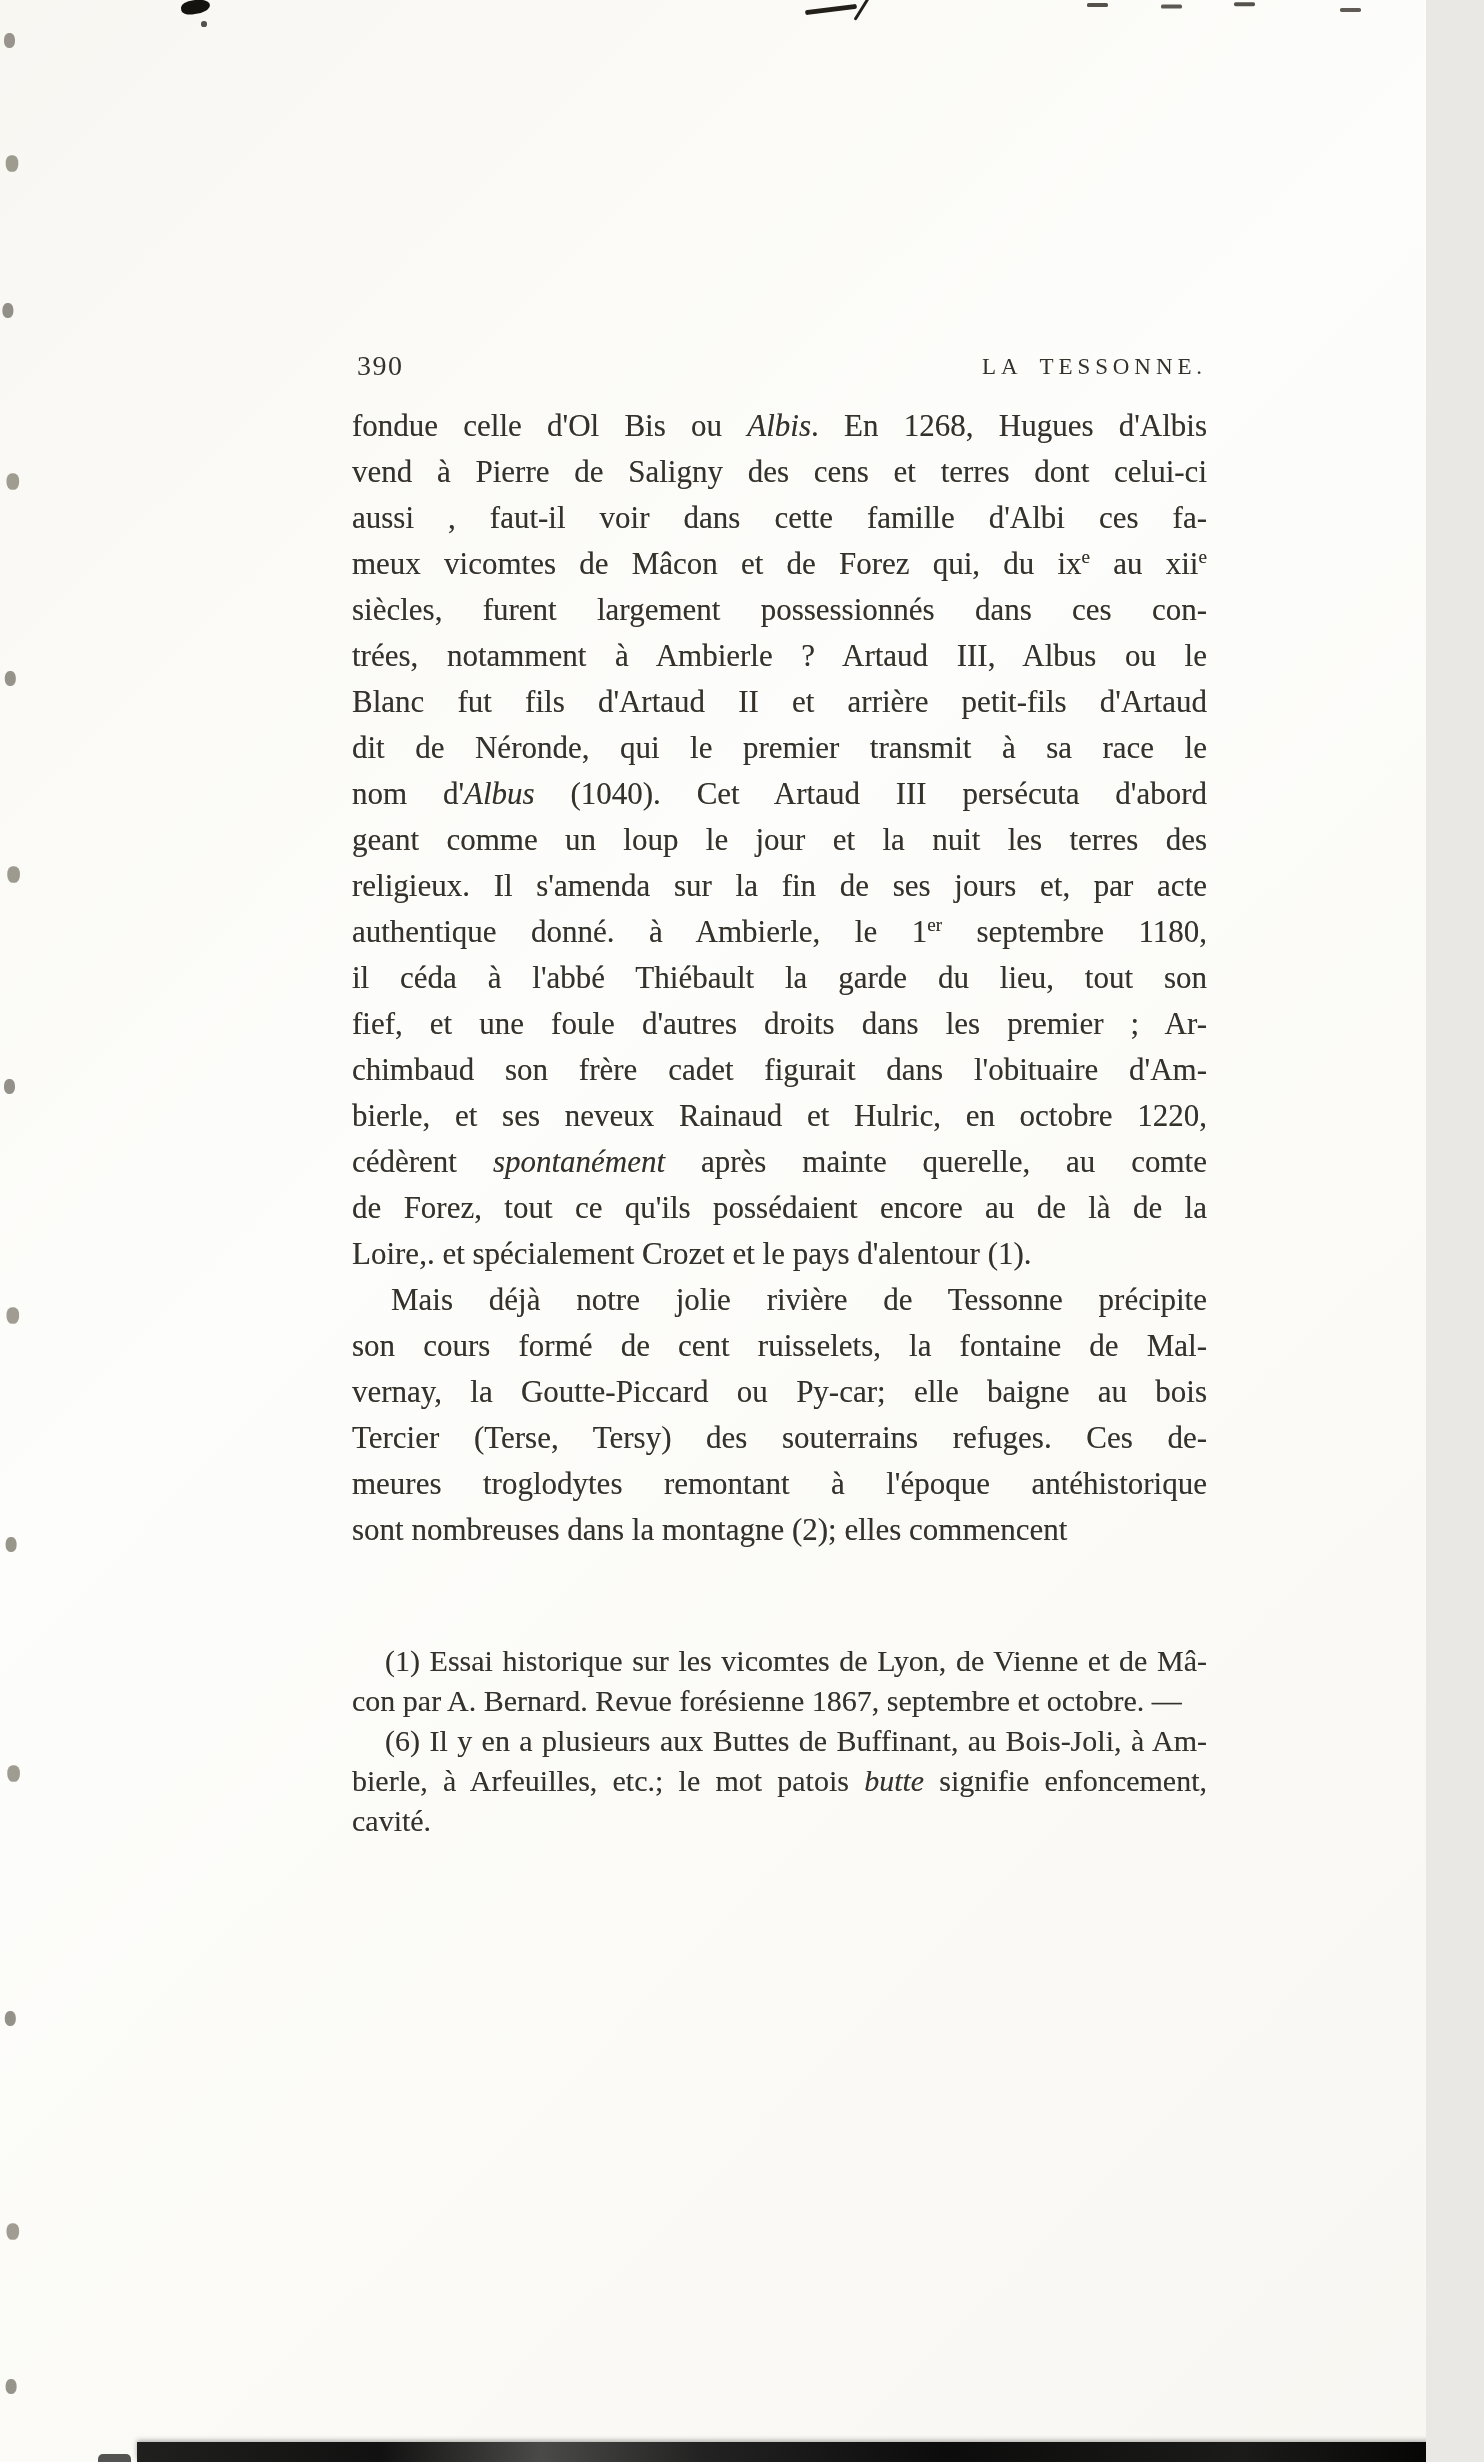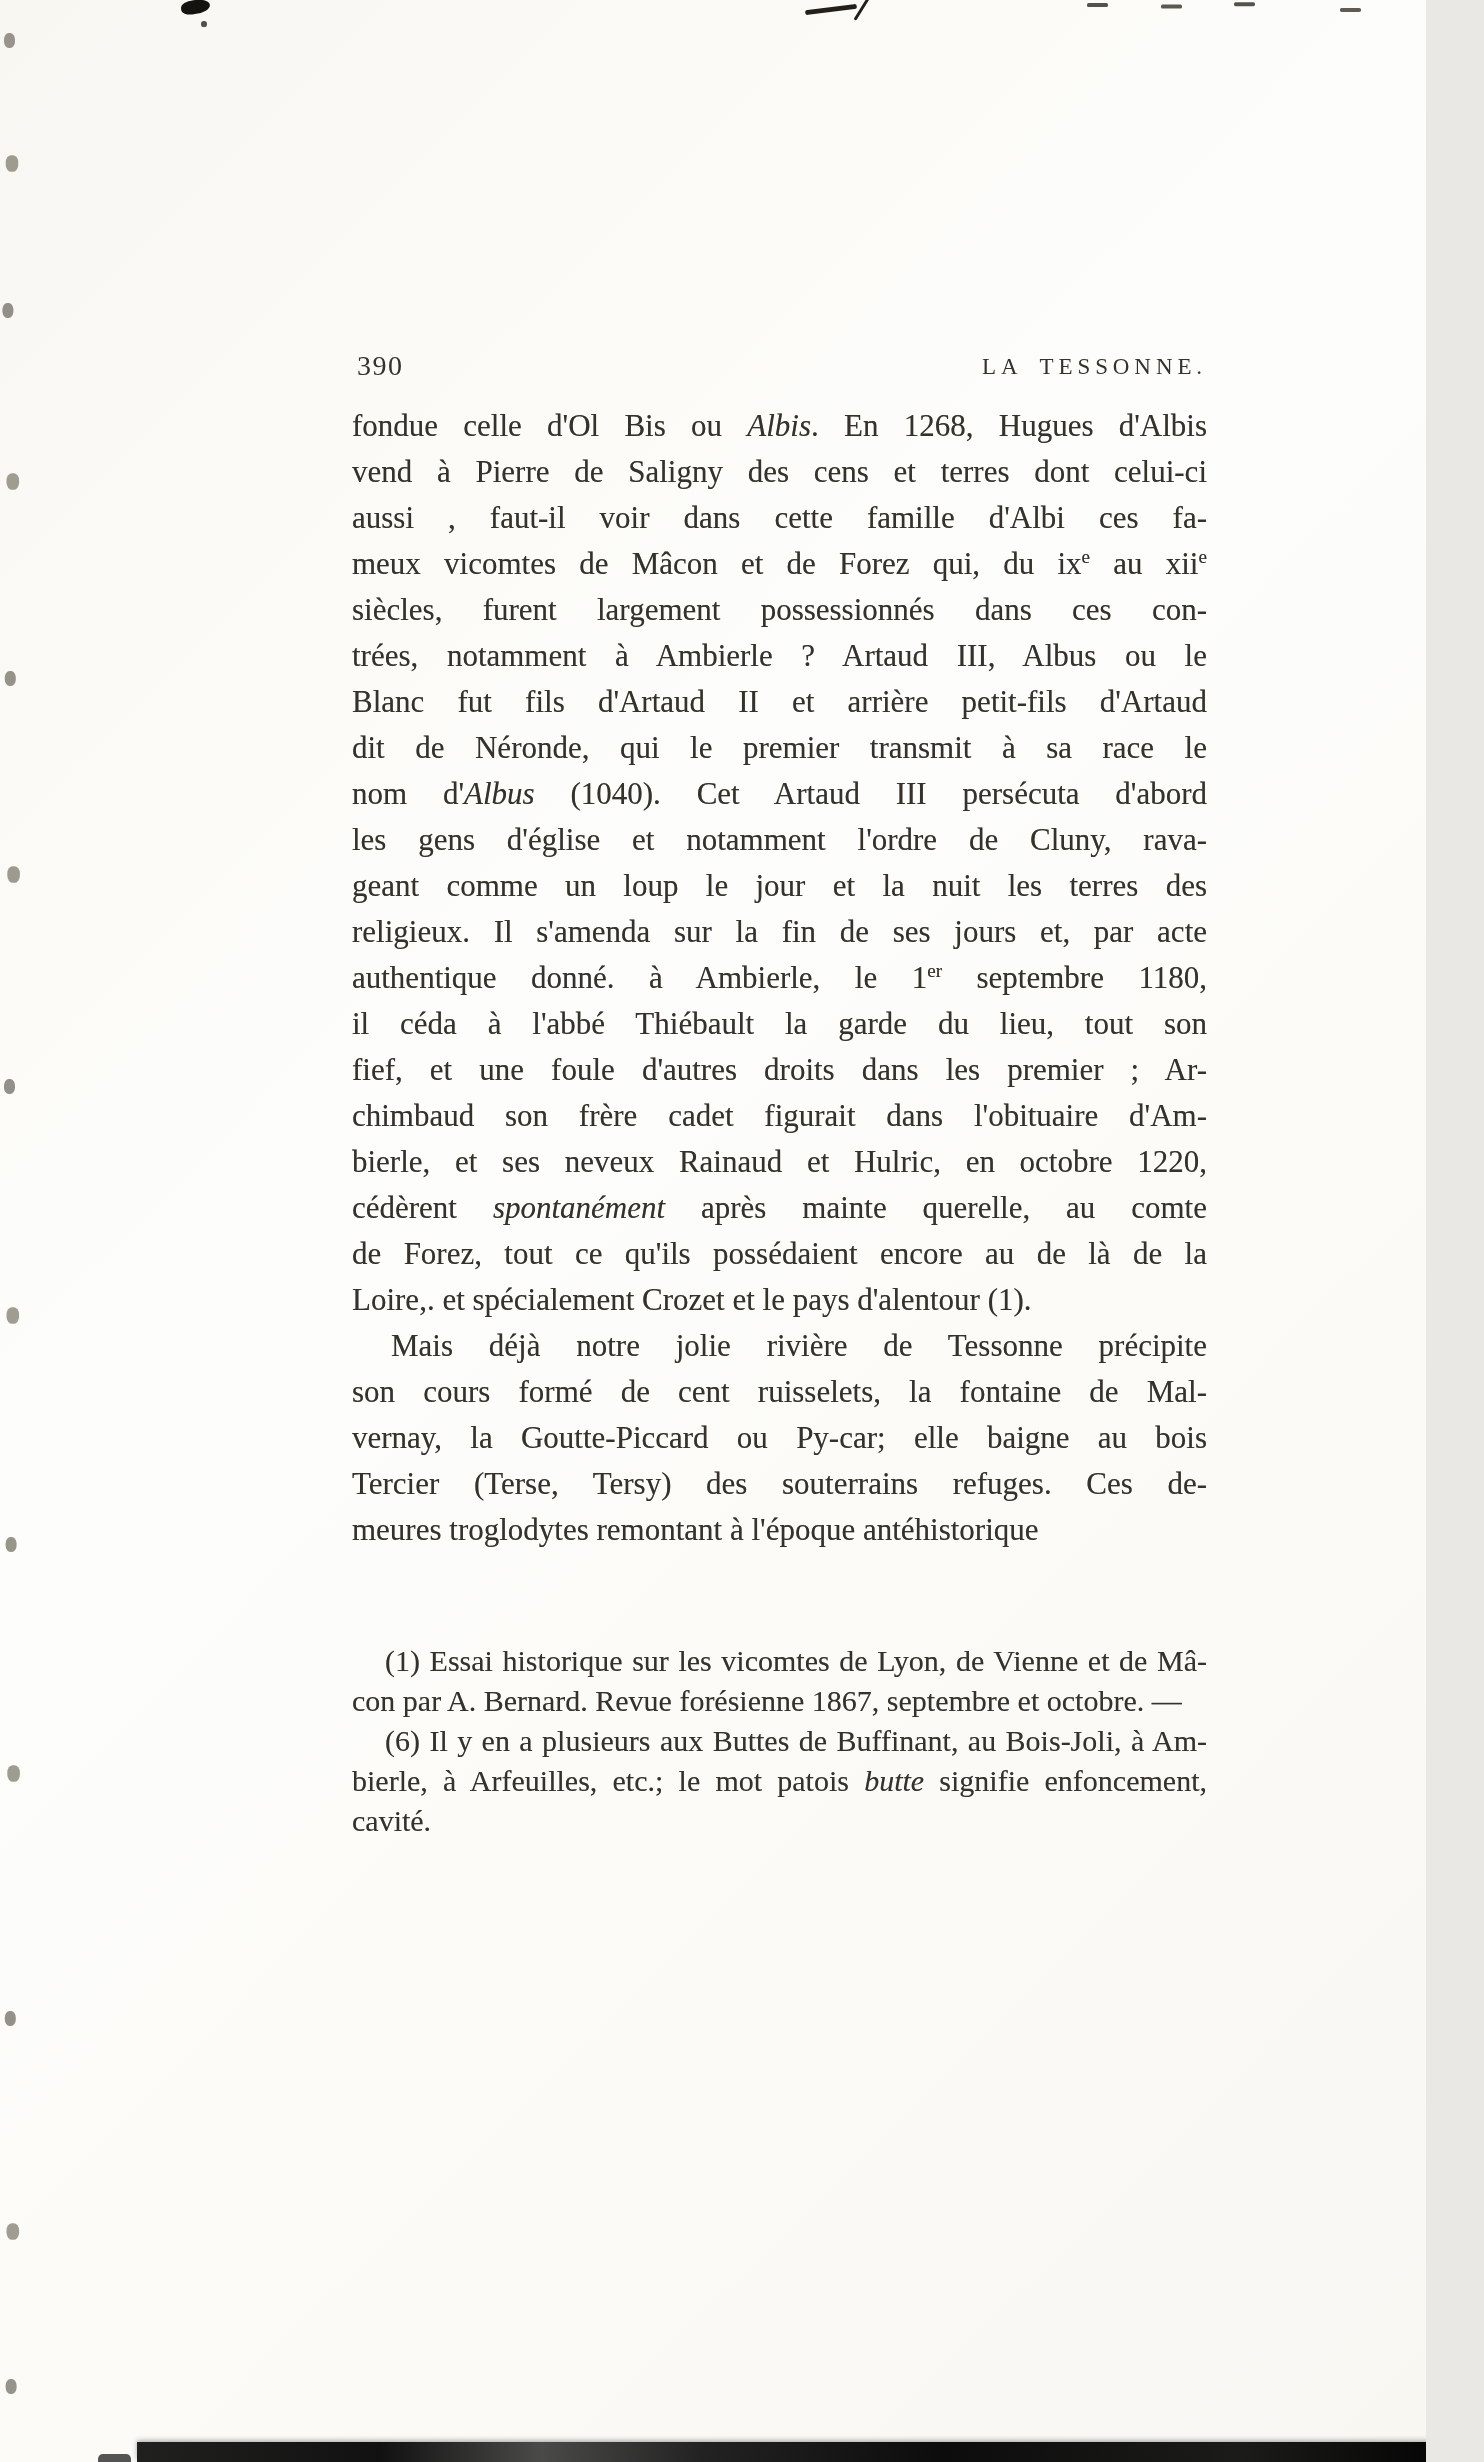--- a/index.html
+++ b/index.html
@@ -87,38 +87,38 @@
         <div class="para">
           <div class="line">fondue celle d'Ol Bis ou <i>Albis</i>. En 1268, Hugues d'Albis</div>
           <div class="line">vend à Pierre de Saligny des cens et terres dont celui-ci</div>
           <div class="line">aussi , faut-il voir dans cette famille d'Albi ces fa-</div>
           <div class="line">meux vicomtes de Mâcon et de Forez qui, du ix<sup>e</sup> au xii<sup>e</sup></div>
           <div class="line">siècles, furent largement possessionnés dans ces con-</div>
           <div class="line">trées, notamment à Ambierle ? Artaud III, Albus ou le</div>
           <div class="line">Blanc fut fils d'Artaud II et arrière petit-fils d'Artaud</div>
           <div class="line">dit de Néronde, qui le premier transmit à sa race le</div>
           <div class="line">nom d'<i>Albus</i> (1040). Cet Artaud III persécuta d'abord</div>
-          <div class="line">les gens d'église et notamment l'ordre de Cluny, rava-</div>
           <div class="line">geant comme un loup le jour et la nuit les terres des</div>
           <div class="line">religieux. Il s'amenda sur la fin de ses jours et, par acte</div>
           <div class="line">authentique donné. à Ambierle, le 1<sup>er</sup> septembre 1180,</div>
           <div class="line">il céda à l'abbé Thiébault la garde du lieu, tout son</div>
           <div class="line">fief, et une foule d'autres droits dans les premier ; Ar-</div>
           <div class="line">chimbaud son frère cadet figurait dans l'obituaire d'Am-</div>
           <div class="line">bierle, et ses neveux Rainaud et Hulric, en octobre 1220,</div>
           <div class="line">cédèrent <i>spontanément</i> après mainte querelle, au comte</div>
           <div class="line">de Forez, tout ce qu'ils possédaient encore au de là de la</div>
           <div class="line">Loire,. et spécialement Crozet et le pays d'alentour (1).</div>
         </div>
         <div class="para indent">
           <div class="line">Mais déjà notre jolie rivière de Tessonne précipite</div>
           <div class="line">son cours formé de cent ruisselets, la fontaine de Mal-</div>
           <div class="line">vernay, la Goutte-Piccard ou Py-car; elle baigne au bois</div>
           <div class="line">Tercier (Terse, Tersy) des souterrains refuges. Ces de-</div>
           <div class="line">meures troglodytes remontant à l'époque antéhistorique</div>
+          <div class="line">sont nombreuses dans la montagne (2); elles commencent</div>
         </div>
       </div>
     <div class="footnotes" id="footnotes">
         <div class="note indent">
           <div class="line">(1) Essai historique  sur les vicomtes de Lyon, de Vienne et de Mâ-</div>
           <div class="line">con par A. Bernard. Revue forésienne 1867, septembre et octobre. —</div>
         </div>
         <div class="note indent">
           <div class="line">(6) Il y en a plusieurs aux Buttes de Buffinant, au Bois-Joli, à Am-</div>
           <div class="line">bierle, à Arfeuilles, etc.; le mot patois <i>butte</i> signifie enfoncement,</div>

